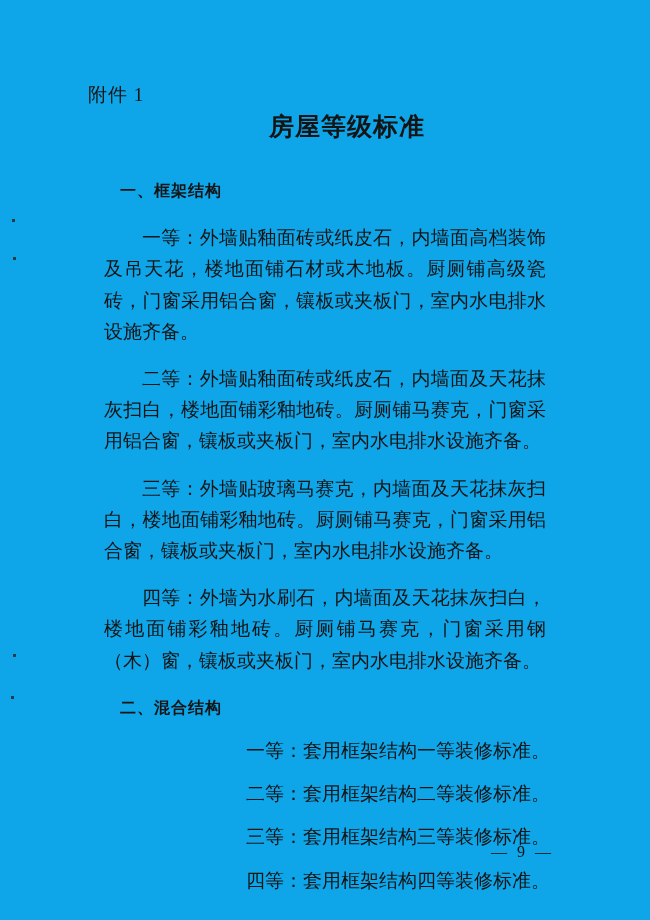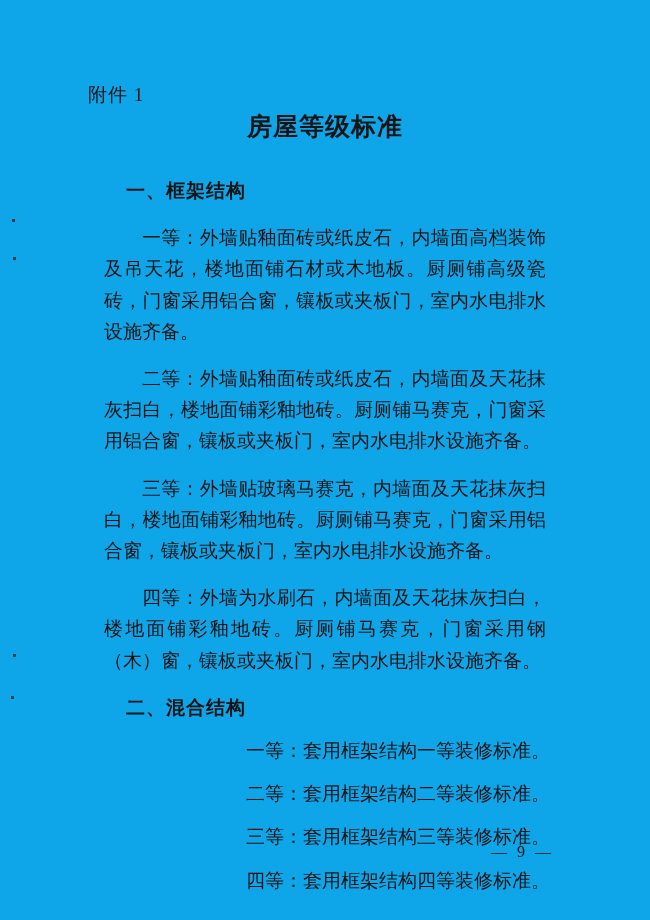--- a/index.html
+++ b/index.html
@@ -19,41 +19,41 @@
   .attachment-label {
     position: absolute;
     left: 88px;
     top: 82px;
     font-size: 19px;
     letter-spacing: 1px;
     white-space: nowrap;
   }
   .doc-title {
     position: absolute;
-    left: 88px;
+    left: 110px;
     top: 110px;
     width: 474px;
     text-align: center;
     font-size: 25px;
     font-weight: bold;
     letter-spacing: 1px;
     margin: 0;
   }
   .content {
     position: absolute;
     left: 88px;
     top: 175px;
     width: 474px;
     font-size: 19px;
     line-height: 31.2px;
     text-align: justify;
   }
   .section-heading {
     margin: 0;
-    font-size: 19px;
+    font-size: 16px;
     font-weight: bold;
     text-indent: 2em;
     text-align: left;
     letter-spacing: 1px;
   }
   .para {
     margin: 16px;
     text-indent: 2em;
   }
   .list-line {

